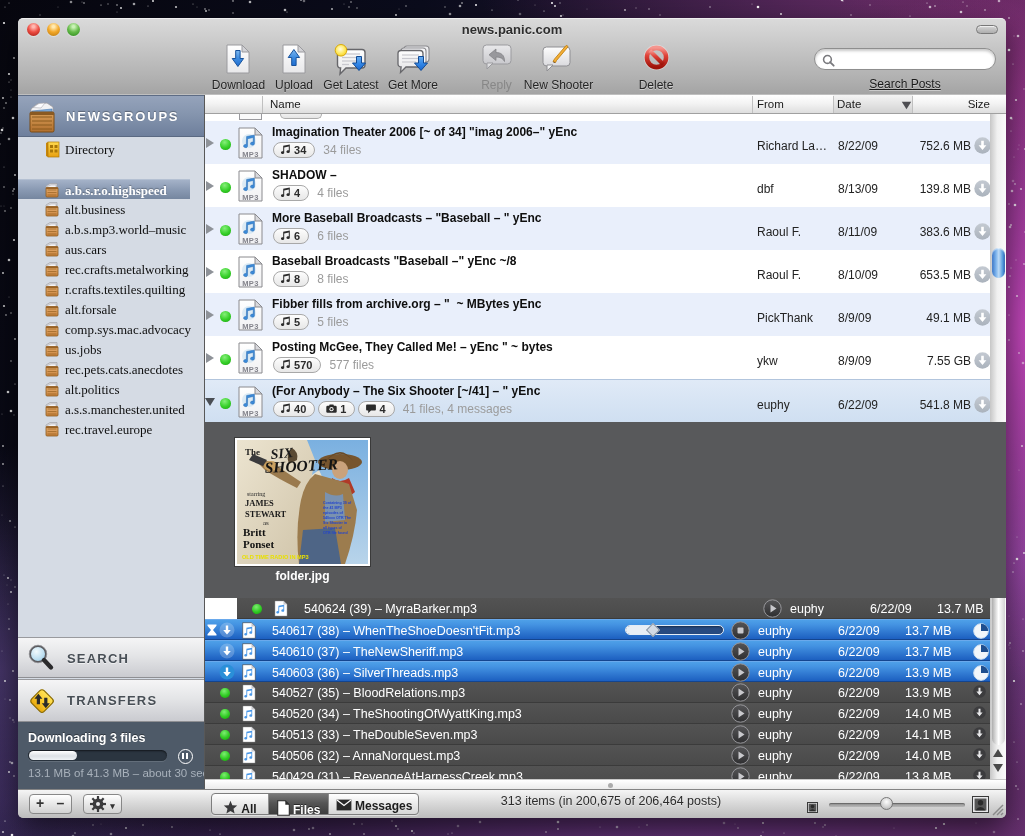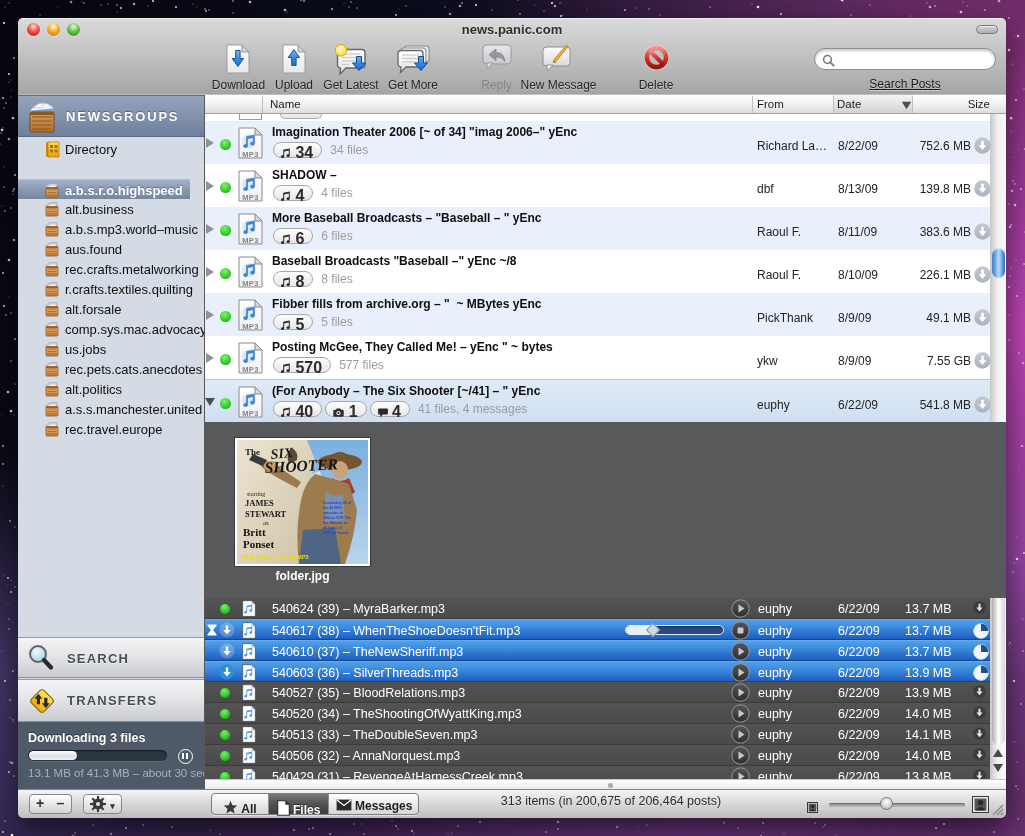--- a/index.html
+++ b/index.html
@@ -39,21 +39,21 @@
 #searchfield .mag { position:absolute; left:7px; top:4px; }
 #searchlbl { position:absolute; left:796px; top:59px; width:182px; text-align:center; font-size:12px; color:#1a1a1a; text-shadow:0 1px 0 rgba(255,255,255,.4);text-decoration:underline;}
 
 #sidebar { position:absolute; left:0; top:77px; width:187px; height:694px; background:#d5dbe4; }
 #sbedge { position:absolute; left:186px; top:77px; width:1px; height:694px; background:#585858; z-index:5;}
 #ngheader { position:absolute; left:0; top:0; width:186px; height:42px;
   background:linear-gradient(#95a3bb, #8595ae 45%, #6e7f9c 100%);
   border-top:1px solid #5d6c85; border-bottom:1px solid #5a6982; }
 #ngheader .txt { position:absolute; left:48px; top:13px; font-size:13px; font-weight:bold; color:#fff; letter-spacing:1.8px; text-shadow:0 -1px 1px rgba(0,0,0,.35);}
 #ngheader .ngic { position:absolute; left:9px; top:4px; }
-.sgroup { position:absolute; left:0; width:172px; height:20px; font-size:13px; color:#0e0e0e; }
+.sgroup { position:absolute; left:0; width:172px; height:20px; font-size:13px; color:#0e0e0e;font-family:Liberation Serif, serif; }
 .sgroup .nm { position:absolute; left:47px; top:2.5px; white-space:nowrap; }
 .sgroup.sel { background:linear-gradient(#a4b2c8, #8a9ab3 50%, #75869f); border-top:1px solid #b4c0d2;}
 .sgroup.sel .nm { color:#fff; font-weight:bold; text-shadow:0 -1px 1px rgba(0,0,0,.3); }
 .shead { position:absolute; left:0; width:186px; height:41px;
   background:linear-gradient(#f5f5f6, #e4e5e7 45%, #cacbd0 100%);
   border-top:1px solid #999a9e; border-bottom:1px solid #8e8f93; }
 .shead .txt { position:absolute; left:49px; top:13px; font-size:13px; font-weight:bold; color:#484f56; letter-spacing:1.2px; text-shadow:0 1px 0 rgba(255,255,255,.6);}
 .shead .shic { position:absolute; left:9px; top:6px; }
 #transfpanel { position:absolute; left:0; top:627px; width:186px; height:67px; background:#4e5a68; }
 #transfpanel .t1 { position:absolute; left:10px; top:9px; font-size:12.5px; font-weight:bold; color:#fff; text-shadow:0 -1px 0 rgba(0,0,0,.4);}
@@ -79,21 +79,21 @@
 .mrow.white { background:#fff; }
 .mrow.sel { background:linear-gradient(#e0eaf7,#cfdff1); border-top:1px solid #b2c5dd; }
 .mrow .tri { position:absolute; left:1px; top:16.5px; width:0; height:0; border-left:8px solid #8e9298; border-top:5.5px solid transparent; border-bottom:5.5px solid transparent;}
 .mrow .tridown { position:absolute; left:0px; top:18px; width:0; height:0; border-top:8px solid #4a4e54; border-left:5.5px solid transparent; border-right:5.5px solid transparent;}
 .mrow .gdot { position:absolute; left:15px; top:18px; width:10.5px; height:10.5px; border-radius:50%;
   background:radial-gradient(circle at 42% 30%, #86ef7a, #35cf28 55%, #1da012); }
 .mrow .mp3i { position:absolute; left:33px; top:6px; }
 .mrow .title { position:absolute; left:67px; top:3.5px; font-size:12px; font-weight:bold; color:#0e0e0e; white-space:nowrap;}
 .mrow .badges { position:absolute; left:68px; top:21px; height:16px; white-space:nowrap;}
 .badge { display:inline-block; height:16px; border-radius:8px; border:1px solid #a8a8a8;
-  background:linear-gradient(#fdfdfd,#e7e7e7); color:#2b2b2b; font-size:16px; font-weight:bold;
+  background:linear-gradient(#fdfdfd,#e7e7e7); color:#2b2b2b; font-size:11px; font-weight:bold;
   padding:1px 8px 0 7px; margin-right:3px; vertical-align:top;}
 .mrow .fcount { display:inline-block; font-size:12px; color:#9b9b9b; margin-left:5px; vertical-align:top; padding-top:1px;}
 .mrow .from { position:absolute; left:552px; top:17.5px; font-size:12px; color:#232323; }
 .mrow .date { position:absolute; left:633px; top:17.5px; font-size:12px; color:#232323; }
 .mrow .size { position:absolute; left:620px; width:146px; text-align:right; top:17.5px; font-size:12px; color:#232323; }
 .mrow .dlc { position:absolute; left:769px; top:16px; }
 
 #darkpanel { position:absolute; left:0; top:327px; width:940px; height:176px; background:#58595b; z-index:3;}
 #poster { position:absolute; left:30px; top:16px; width:135px; height:128px; background:#fff; padding:2px; box-shadow:0 0 0 1px #3a3a3a;}
 #posterlbl { position:absolute; left:30px; top:147px; width:135px; text-align:center; font-size:12px; font-weight:bold; color:#fff; }
@@ -529,21 +529,21 @@
                 <stop offset="0" stop-color="#ffc95e"></stop>
                 <stop offset="1" stop-color="#e8940f"></stop>
               </linearGradient>
             </defs>
 <rect x="1" y="3" width="27" height="19" rx="3.5" fill="url(#bg6)" stroke="#8f8f93"></rect>
 <path d="M5 21 L5 27 L11 21 Z" fill="url(#bg6)" stroke="#8f8f93"></path>
 <path d="M11 17.5 L13.5 18.5 L14.5 16.5 L25.5 3.5 C26.5 2.3 25 0.8 23.8 1.8 L12.5 15 Z" fill="url(#pen)" stroke="#b87708" stroke-width=".8"></path>
 <path d="M11 17.5 L13.5 18.5 L12 19 Z" fill="#5a4a3a"></path>
           </svg></span>
       </div>
-      <div class="lbl">New Message</div>
+      <div class="lbl">New Shooter</div>
     </div>
 <div class="tbitem" style="left:608px;width:60px;">
       <div style="height:31px;position:relative;">
         <span style="position:absolute;left:17px;top:0;"><svg width="27" height="27" viewBox="0 0 27 27" style="">
             <defs>
               <linearGradient id="del" x1="0" y1="0" x2="0" y2="1">
                 <stop offset="0" stop-color="#f5968f"></stop>
                 <stop offset=".4" stop-color="#e04238"></stop>
                 <stop offset="1" stop-color="#9e130a"></stop>
               </linearGradient>
@@ -676,21 +676,21 @@
 <path d="M2 4 L6 1.5 L13 1.5 L13 5 L2 6 Z" fill="#d8d8dc" stroke="#9a9aa0" stroke-width=".6"></path>
 <path d="M2.5 5 L7 3 L12 3 L12 6 L2.5 6.5 Z" fill="#f4f4f6" stroke="#aaaab0" stroke-width=".5"></path>
 <rect x="2" y="5.5" width="12" height="9.5" rx="1" fill="url(#fold)" stroke="#8a5a20" stroke-width=".8"></rect>
 <g stroke="#a06a2a" stroke-width=".8">
               <line x1="3.5" y1="8" x2="12.5" y2="8"></line>
               <line x1="3.5" y1="10.5" x2="12.5" y2="10.5"></line>
               <line x1="3.5" y1="13" x2="12.5" y2="13"></line>
             </g>
 <rect x="2" y="5.5" width="12" height="1.6" fill="#9a6226"></rect>
           </svg></span>
-        <span class="nm">aus.found</span>
+        <span class="nm">aus.cars</span>
       </div>
 <div class="sgroup" style="top:164px;">
         <span class="ic" style="position:absolute;left:26px;top:2px;"><svg width="16" height="16" viewBox="0 0 16 16" style="">
             <defs>
               <linearGradient id="fold" x1="0" y1="0" x2="0" y2="1">
                 <stop offset="0" stop-color="#e8b276"></stop>
                 <stop offset="1" stop-color="#c8803a"></stop>
               </linearGradient>
             </defs>
 <path d="M2 4 L6 1.5 L13 1.5 L13 5 L2 6 Z" fill="#d8d8dc" stroke="#9a9aa0" stroke-width=".6"></path>
@@ -1028,21 +1028,21 @@
 <circle cx="11" cy="14" r="7" fill="#cfe4f2" fill-opacity=".7"></circle>
 <path d="M9.5 19.5 a2 1.6 0 1 1 -1.2-1.9 L8.6 9.5 L16.4 8 L16.4 17 a2 1.6 0 1 1 -1.2-1.9 L15.3 10.5 L9.6 11.7 Z" fill="#3b8ad8" stroke="#2a6ab0" stroke-width=".5"></path>
 <text x="12.5" y="29.5" font-family="Liberation Sans" font-size="7.5" fill="#83838b" text-anchor="middle" font-weight="bold" letter-spacing=".4">MP3</text>
           </svg></span>
 <div class="title">Baseball Broadcasts "Baseball –" yEnc ~/8</div>
 <div class="badges"><span class="badge"><svg width="10" height="11" viewBox="0 0 10 11" style="vertical-align:-1px;">
               <path d="M3.2 8.9 a1.7 1.35 0 1 1 -1-1.55 L2.2 1.8 L8.8 .4 L8.8 7.9 a1.7 1.35 0 1 1 -1-1.55 L7.8 2.6 L3.2 3.6 Z" fill="#2b2b2b"></path>
             </svg> 8</span><span class="fcount">8 files</span></div>
 <div class="from">Raoul F.</div>
         <div class="date">8/10/09</div>
-        <div class="size">226.1 MB</div>
+        <div class="size">653.5 MB</div>
 <span class="dlc"><svg width="17" height="17" viewBox="0 0 17 17" style="">
             <defs>
               <linearGradient id="gdl" x1="0" y1="0" x2="0" y2="1">
                 <stop offset="0" stop-color="#c4cad2"></stop>
                 <stop offset="1" stop-color="#aab2bc"></stop>
               </linearGradient>
             </defs>
 <circle cx="8.5" cy="8.5" r="8.2" fill="url(#gdl)"></circle>
 <path d="M7.2 3.8 L9.8 3.8 L9.8 8.2 L12.4 8.2 L8.5 13 L4.6 8.2 L7.2 8.2 Z" fill="#fff"></path>
           </svg></span>
@@ -1198,21 +1198,21 @@
               <text x="86" y="69">the 41 MP3</text>
               <text x="86" y="74">episodes of</text>
 <text x="86" y="79">540xxx OTR The</text>
               <text x="86" y="84">Six Shooter in</text>
               <text x="86" y="89">all types of</text>
               <text x="86" y="94">OTR file found</text>
             </g>
           </svg></div>
       <div id="posterlbl">folder.jpg</div>
     </div>
-    <div class="frow" style="top:503.0px;">
+    <div class="frow" style="top:503.0px;margin-left:32px;">
         <div class="gdot2"></div>
 <span class="fico"><svg width="14" height="17" viewBox="0 0 14 17" style="">
             <path d="M.7 .7 L9.5 .7 L13.3 4.5 L13.3 16.3 L.7 16.3 Z" fill="#fff" stroke="#3a3a3a" stroke-width=".6"></path>
 <path d="M9.5 .7 L9.5 4.5 L13.3 4.5 Z" fill="#c8c8cc"></path>
 <path d="M5.2 12.6 a1.5 1.2 0 1 1 -.9-1.4 L4.4 5.8 L10.2 4.7 L10.2 10.9 a1.5 1.2 0 1 1 -.9-1.4 L9.4 6.4 L5.2 7.2 Z" fill="#4a98e8"></path>
           </svg></span>
 <div class="ftxt">540624 (39) – MyraBarker.mp3</div>
         <span class="play"><svg width="19" height="19" viewBox="0 0 19 19" style="">
             <defs>
               <linearGradient id="pbp" x1="0" y1="0" x2="0" y2="1">

